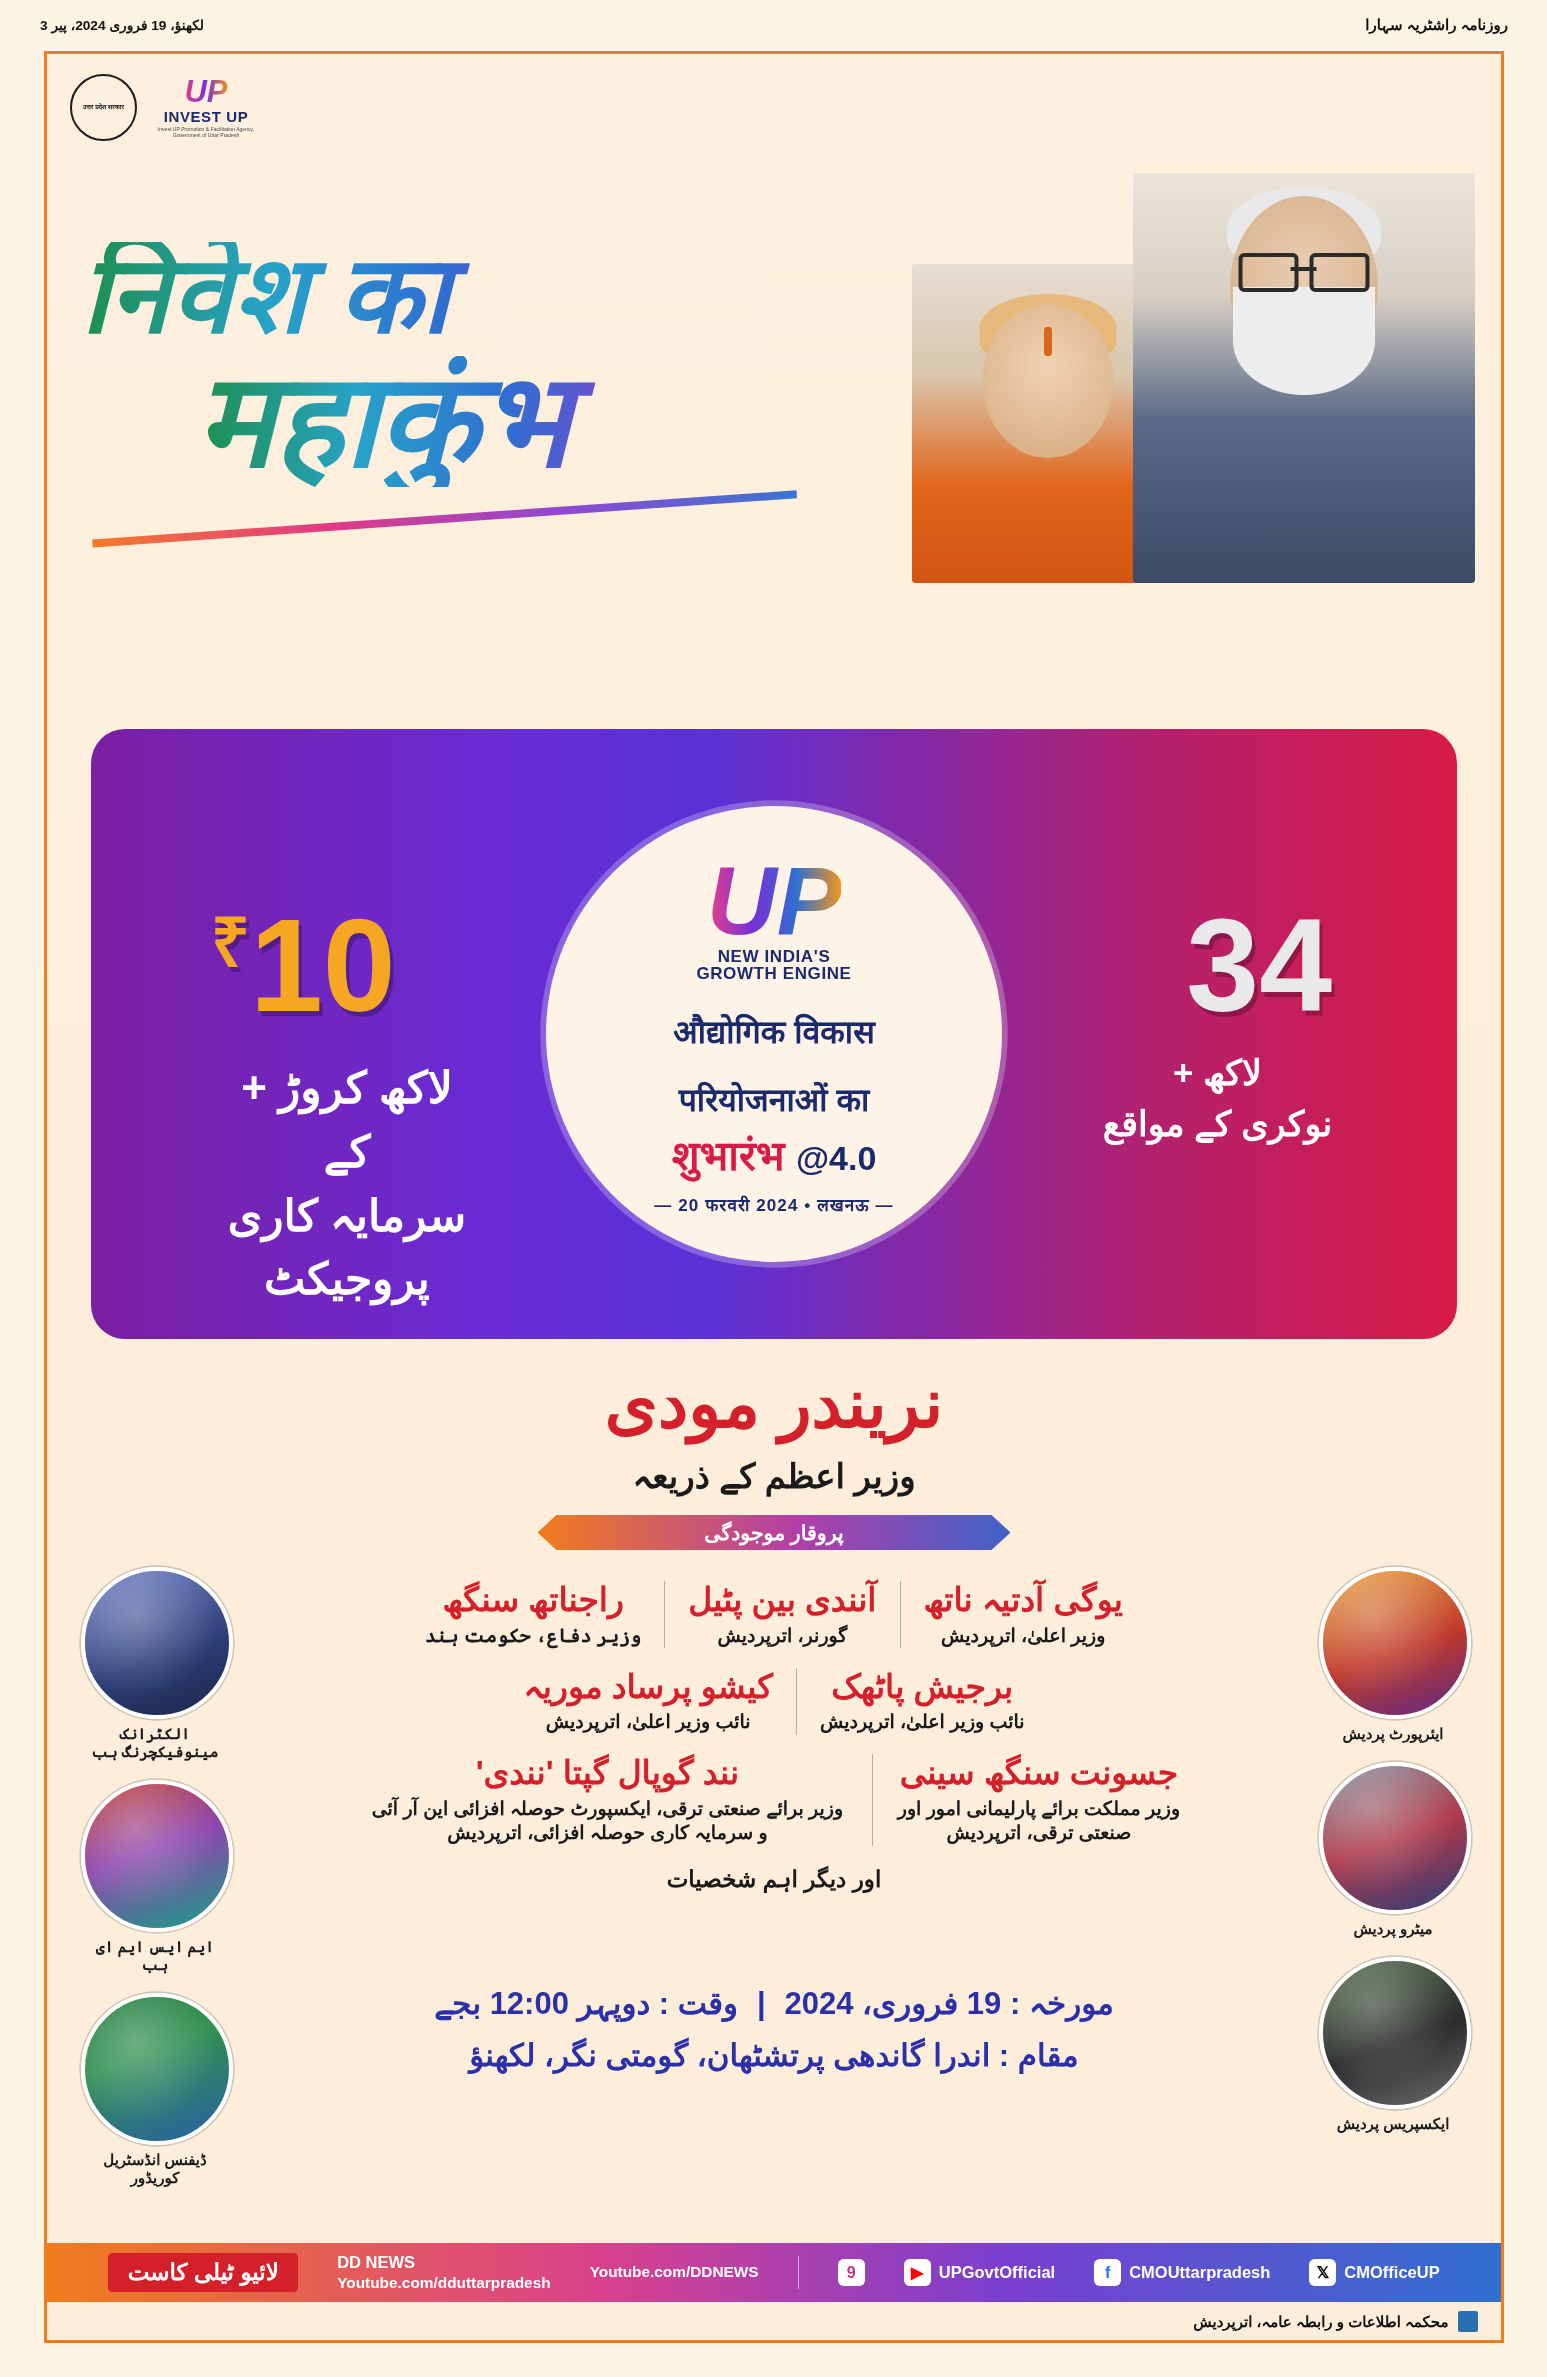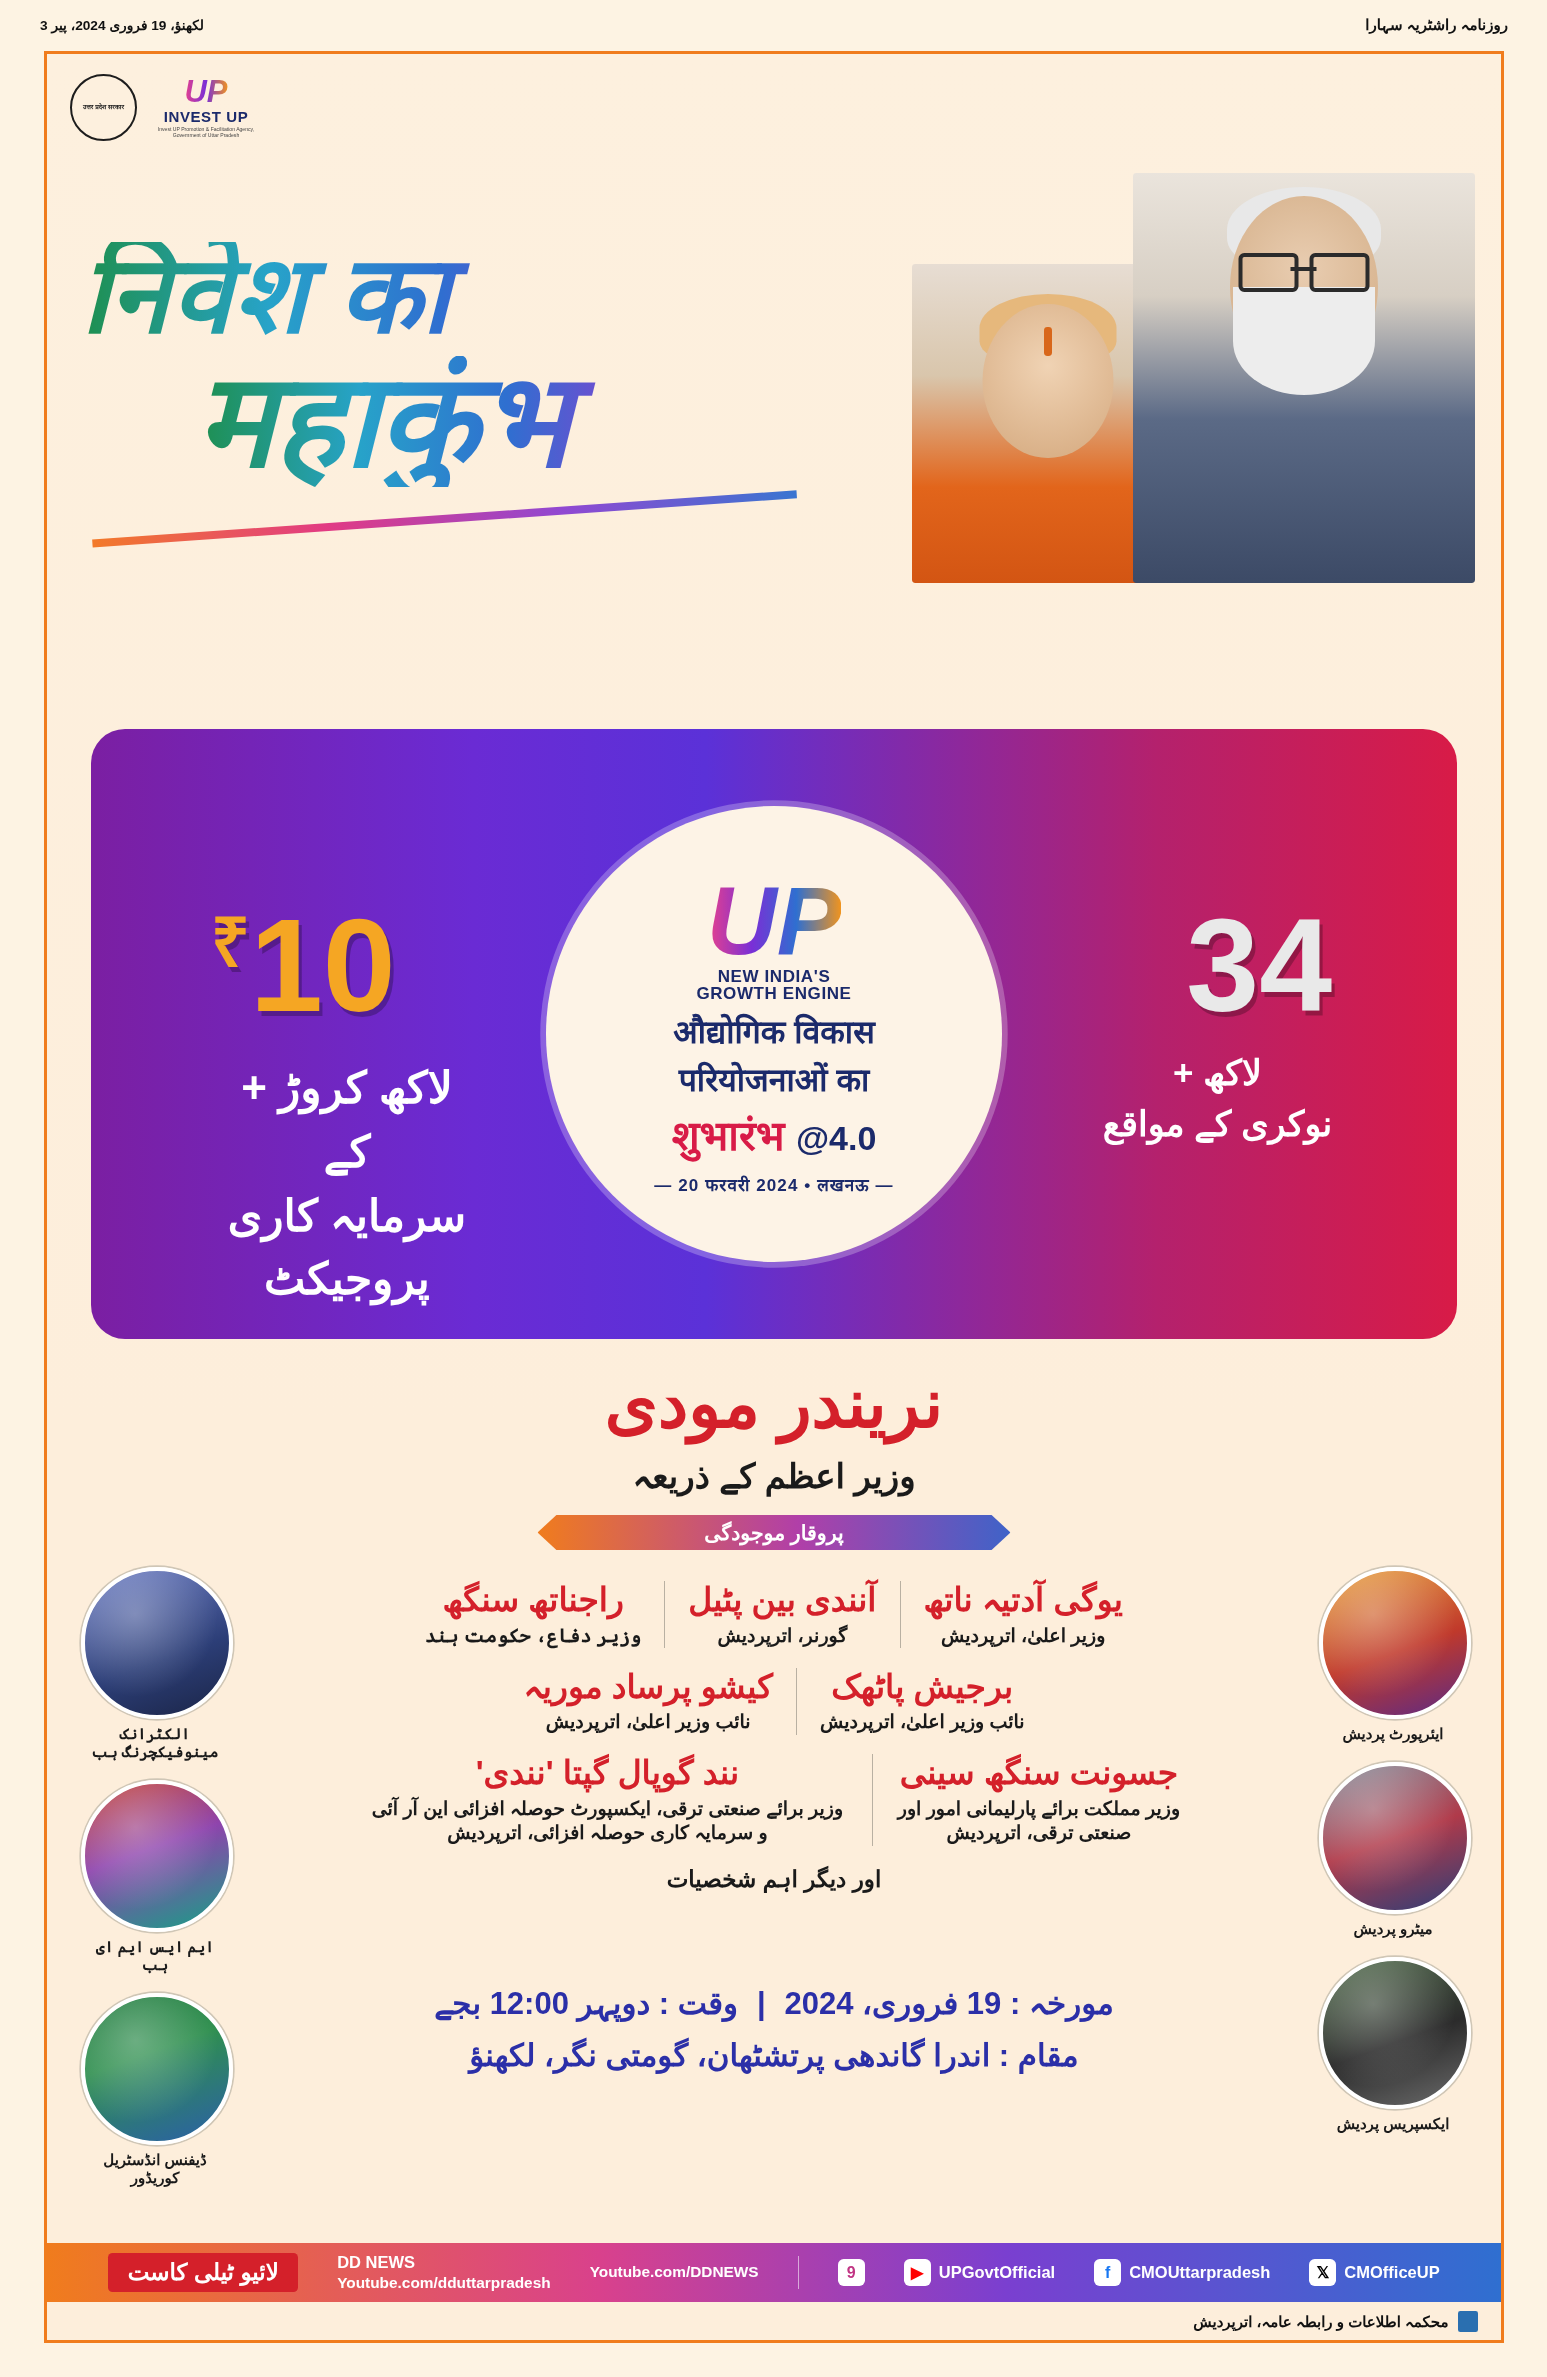--- a/index.html
+++ b/index.html
@@ -123,21 +123,21 @@
     display:flex;flex-direction:column;align-items:center;justify-content:center;
     text-align:center;
     box-shadow:0 0 0 5.7px rgba(255,255,255,.25);
   }
   .upmark{
     font-size:97px;font-weight:bold;font-style:italic;line-height:1;
     background:linear-gradient(90deg,#e8418c,#7a2fd6,#2f6fd0,#f0941f);
     -webkit-background-clip:text;background-clip:text;color:transparent;
   }
   .upsub{font-size:17px;font-weight:bold;color:#1b2a6b;letter-spacing:0.6px;margin-top:-2.3px;}
-  .cir-l1{font-size:32px;font-weight:bold;color:#1b2a6b;margin-top:10px;line-height:1.18;}
+  .cir-l1{font-size:32px;font-weight:bold;color:#1b2a6b;margin-top:30px;line-height:1.18;}
   .cir-l2{font-size:41px;font-weight:bold;color:#d81b47;margin-top:5.7px;}
   .cir-l2 .ver{color:#1b2a6b;font-size:34px;}
   .cir-date{
     margin-top:11.4px;font-size:17px;font-weight:bold;color:#1b2a6b;letter-spacing:1.1px;
   }
   .num{
     position:absolute;top:171px;
     font-size:131px;font-weight:bold;line-height:1;
     font-family:"Liberation Sans", sans-serif;
   }

